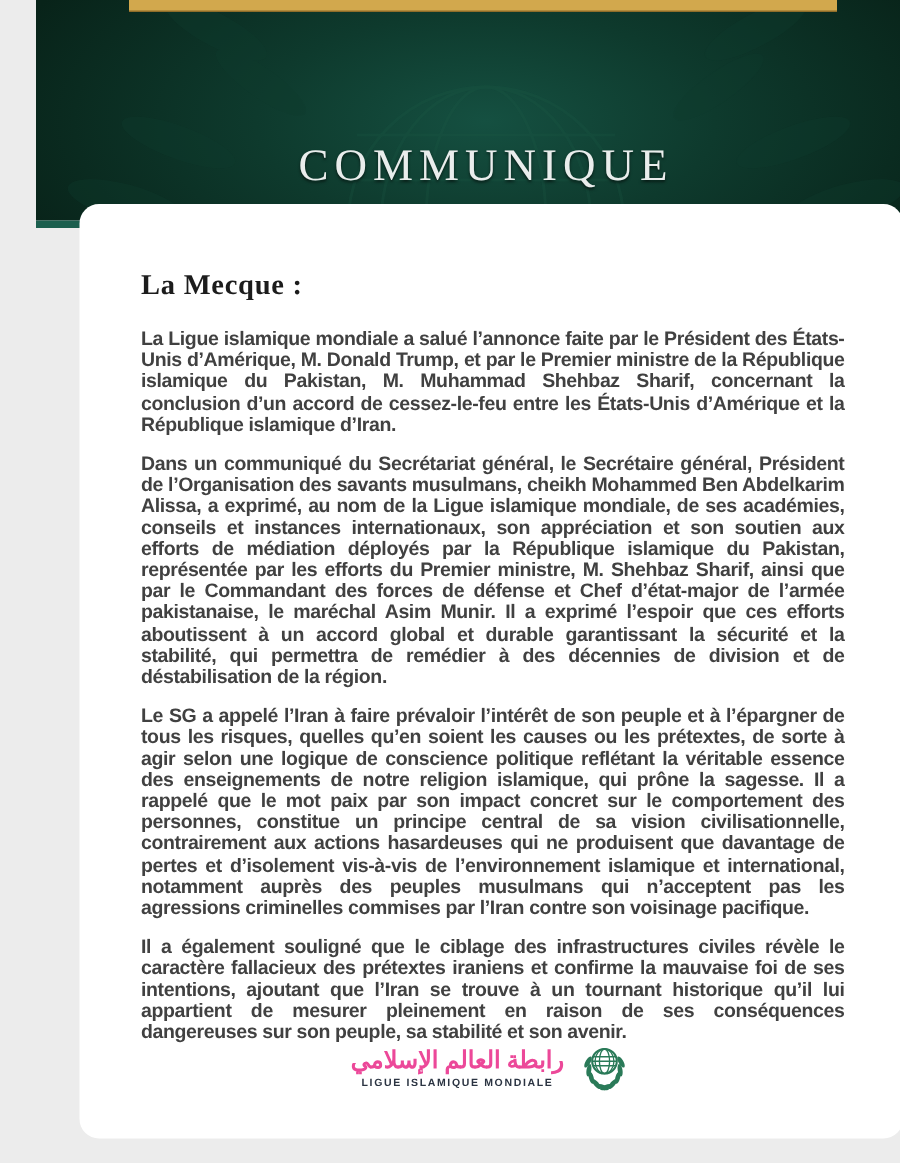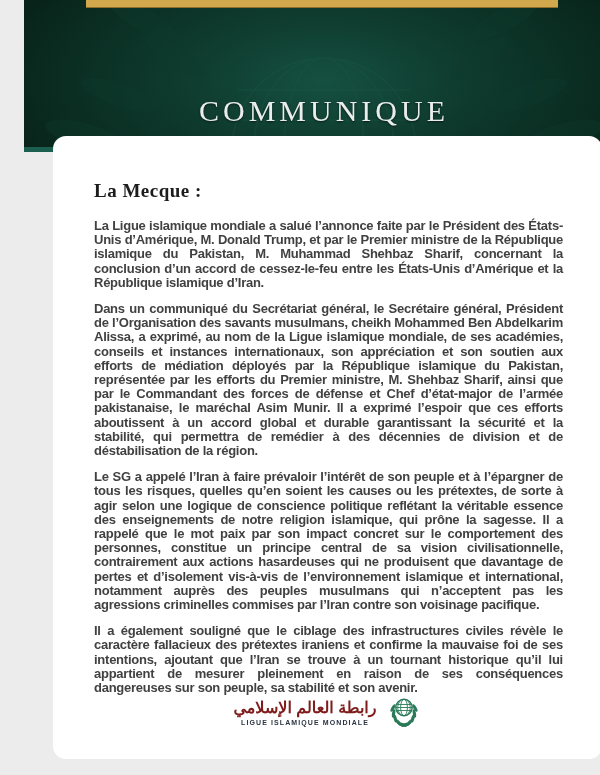--- a/index.html
+++ b/index.html
@@ -61,24 +61,24 @@
     text-justify:inter-word;
   }
 
   
   .footer-logo{
     position:absolute;left:0;right:0;top:558px;
     display:flex;justify-content:center;align-items:center;gap:9px;
   }
   .logo-text{display:flex;flex-direction:column;align-items:center;}
   .logo-arabic{
-    font-family:Liberation Sans, sans-serif;
+    font-family:Liberation Serif, serif;
     font-weight:700;
     font-size:16px;line-height:19px;
-    color:#7f1d1d;
+    color:#ec4899;
     direction:rtl;
     text-align:center;
   }
   .logo-caption{
     margin-top:2px;
     font-size:7px;
     font-weight:700;
     letter-spacing:1.1px;
     color:#2b3442;
     white-space:nowrap;

